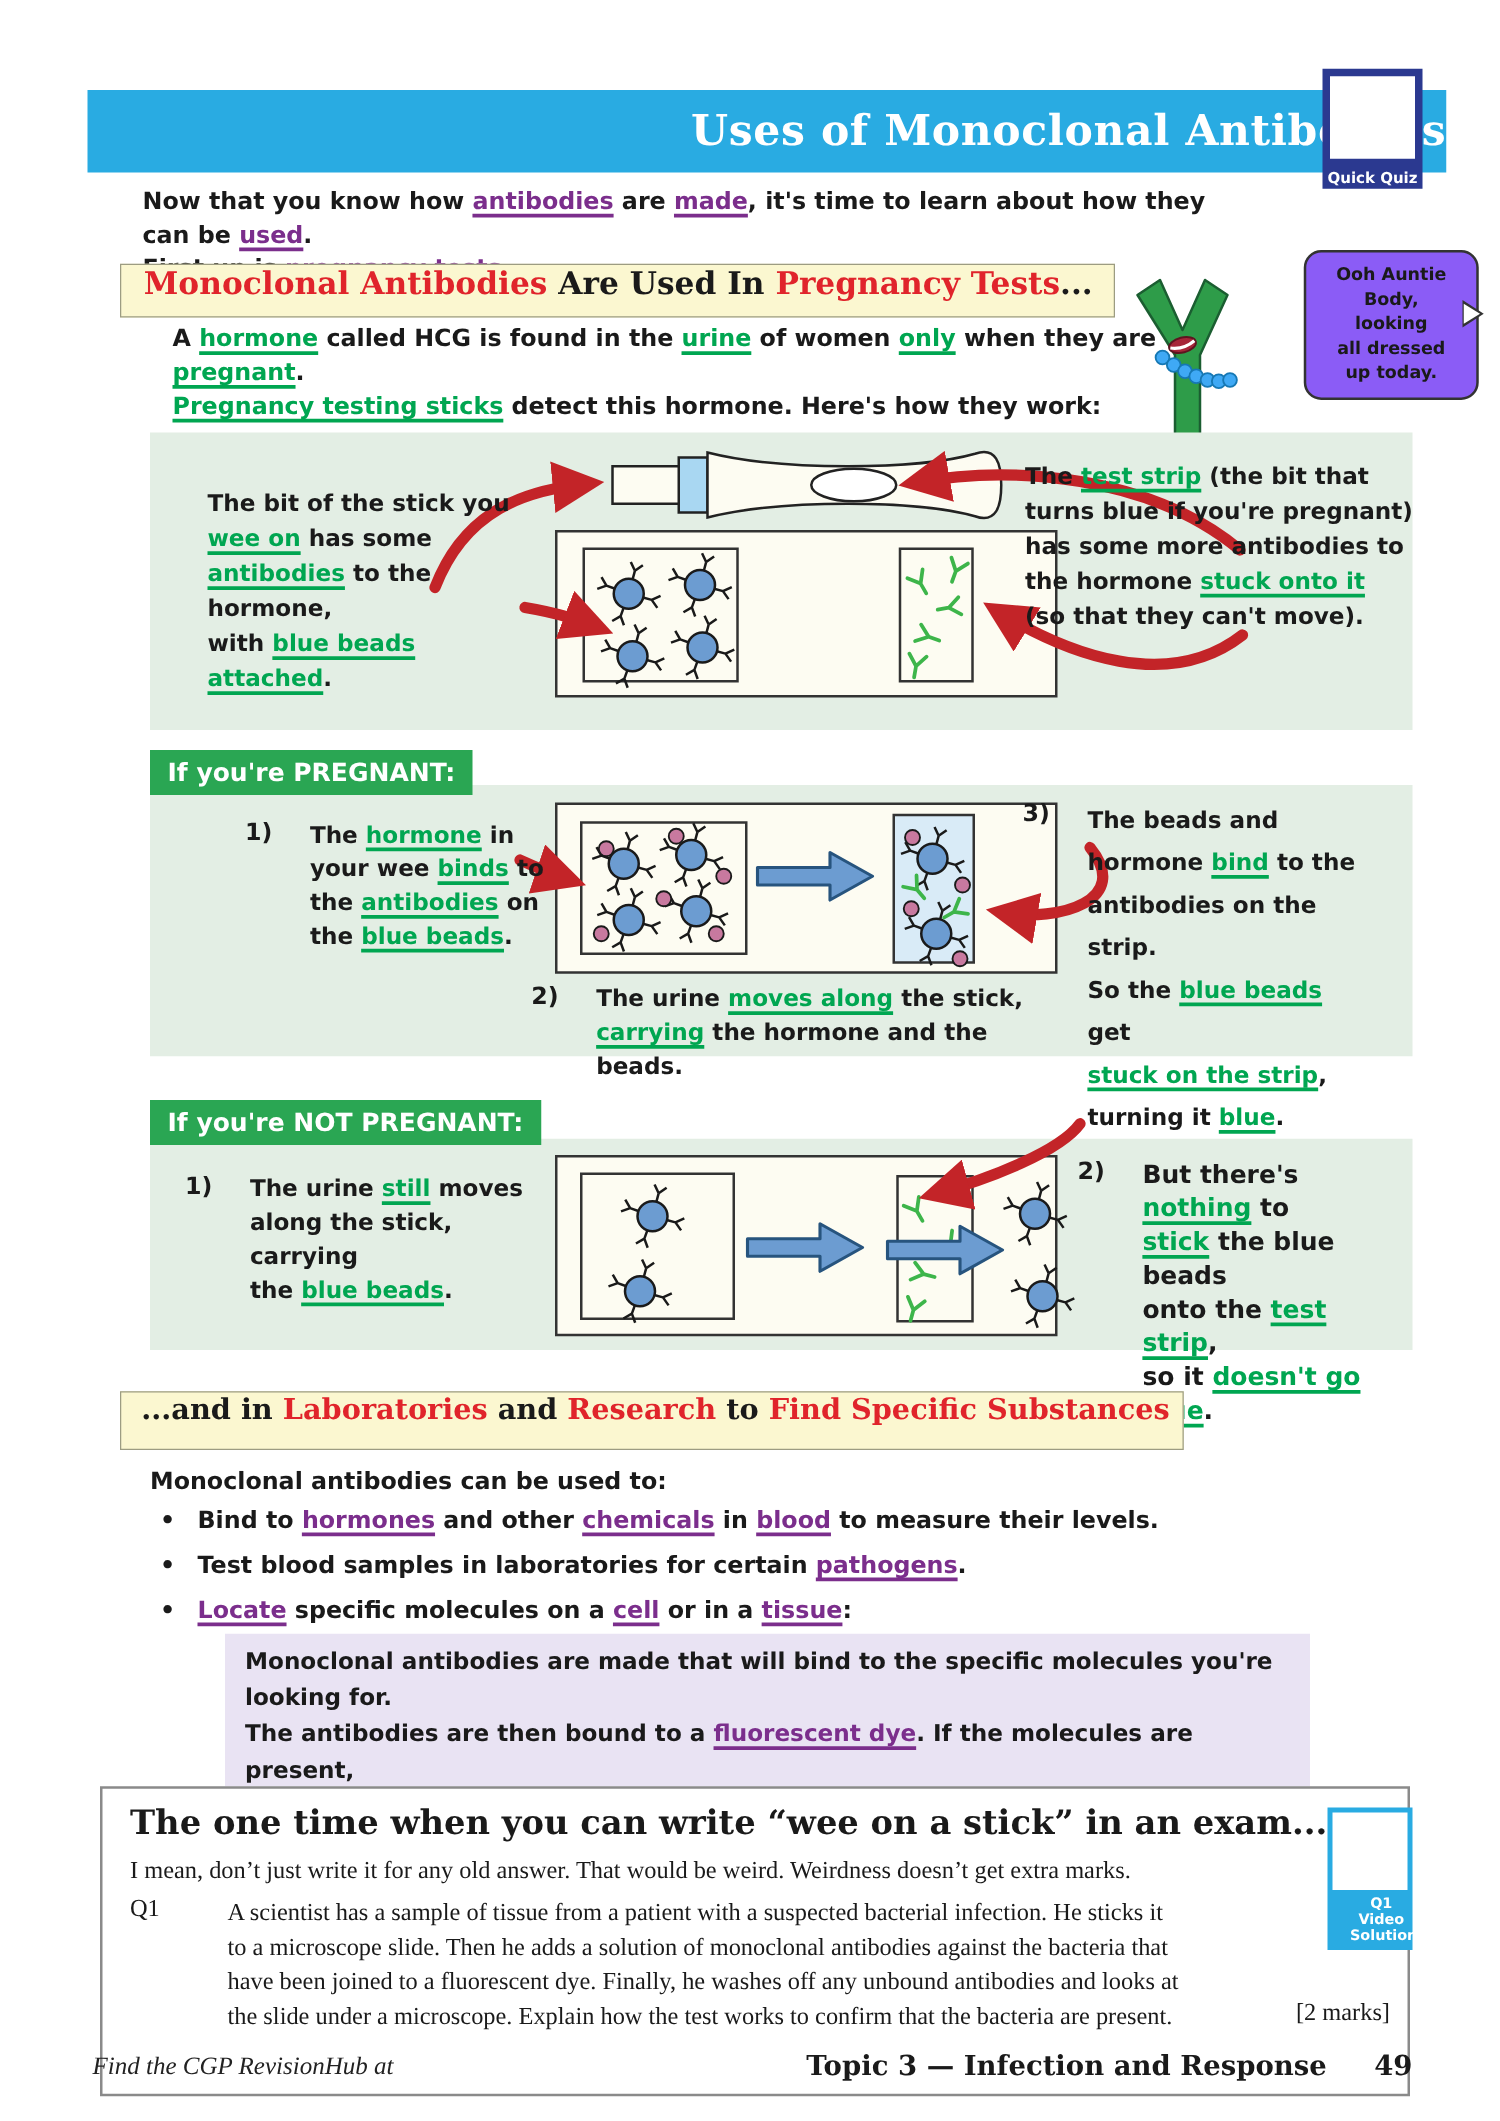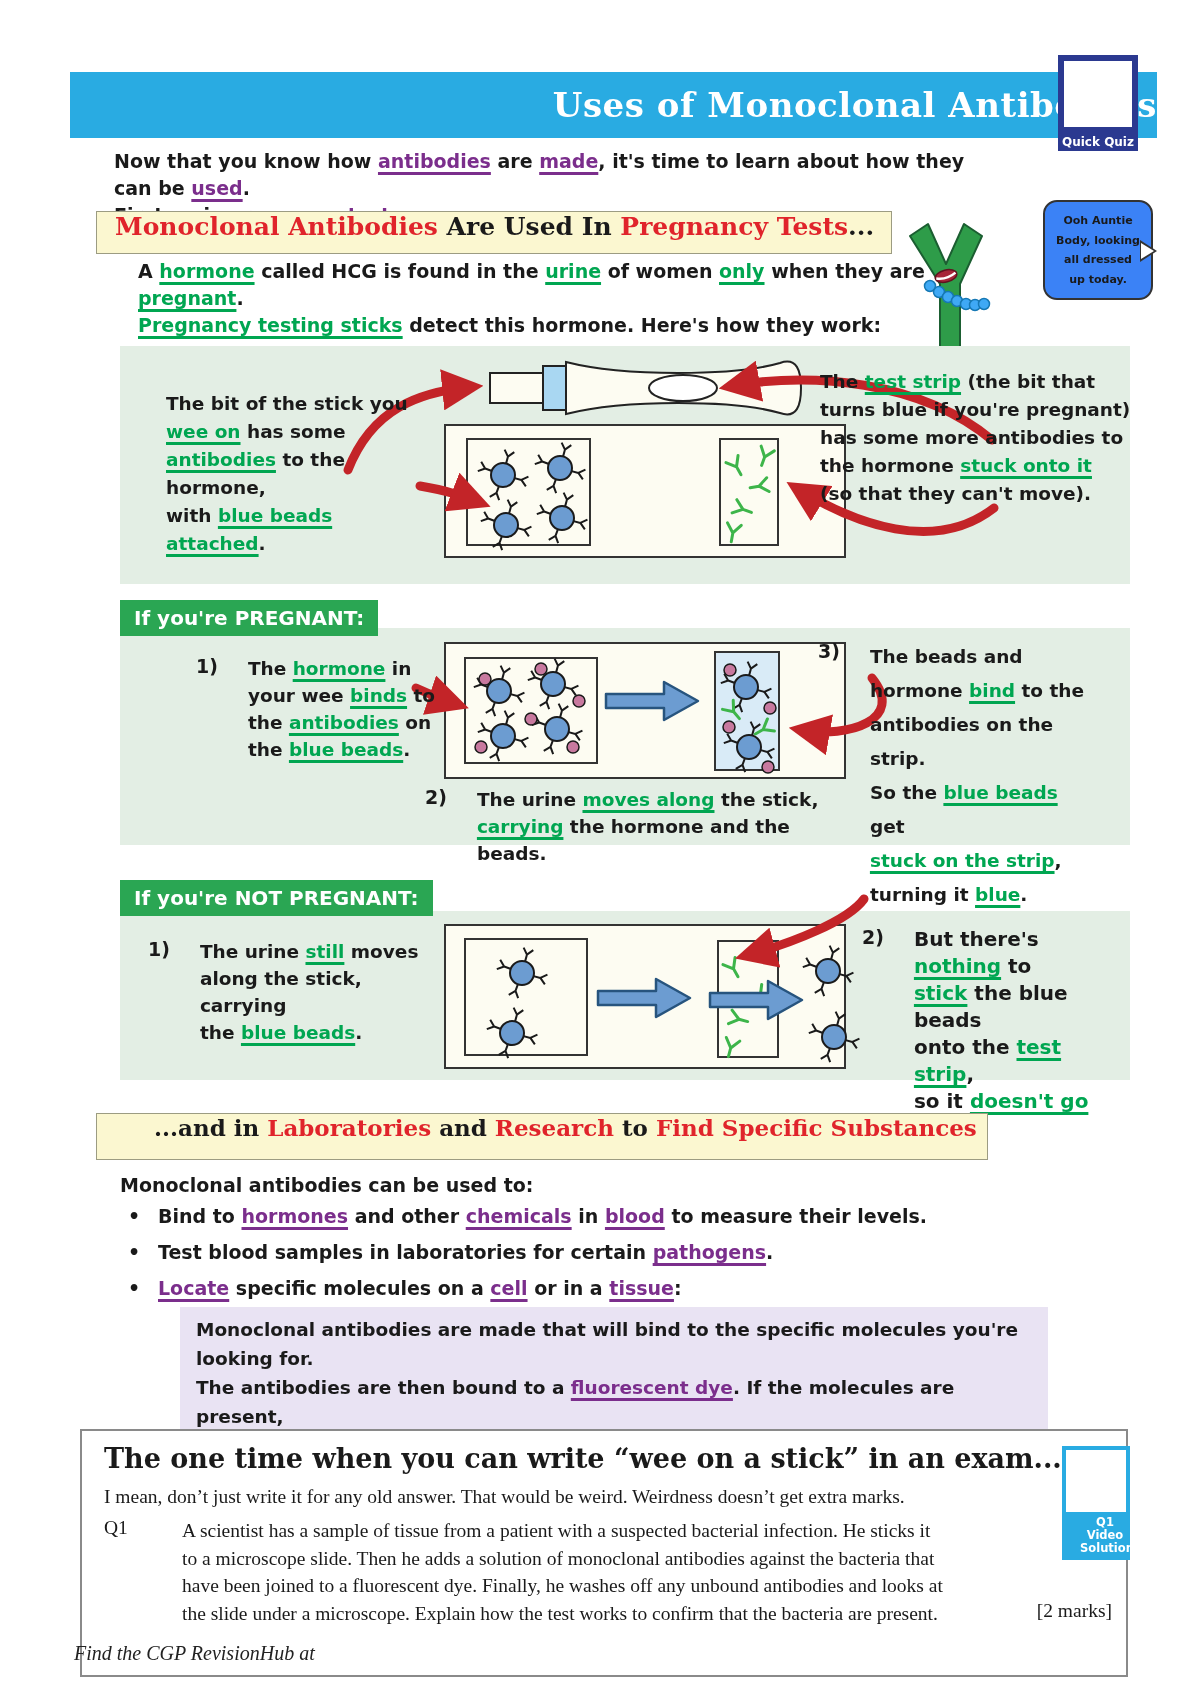--- a/index.html
+++ b/index.html
@@ -21,22 +21,22 @@
   .quickquiz .sq{position:absolute;left:6px;top:6px;width:68px;height:66px;background:#ffffff;}
   .quickquiz .lbl{position:absolute;left:0;bottom:2px;width:100%;text-align:center;color:#ffffff;
                   font-size:12px;font-weight:bold;}
   
   .ybox{background:#FBF7D0;border:1.5px solid #9C9C82;display:flex;}
   .ybox .t{font-family:"DejaVu Serif",serif;font-weight:bold;}
   .badge{background:#2AA653;color:#ffffff;font-weight:700;font-size:20px;padding:6px 14px;display:inline-block;}
   .badge span{color:#ffffff;}
   .gsec{background:#E3EEE4;}
   
-  .bubble{left:1025px;top:200px;width:106px;background:#3b82f6;border:2.5px solid #333;border-radius:14px;
-          padding:9px 0;text-align:center;font-size:11px;line-height:19.5px;font-weight:600;}
+  .bubble{left:1025px;top:200px;width:106px;background:#8b5cf6;border:2.5px solid #333;border-radius:14px;
+          padding:9px 15px;text-align:center;font-size:14px;line-height:19.5px;font-weight:600;}
   .bubble:before{content:"";position:absolute;right:-17px;top:38px;border:11px solid transparent;border-left:17px solid #333;}
   .bubble:after{content:"";position:absolute;right:-11px;top:41px;border:8px solid transparent;border-left:13px solid #ffffff;}
   
   .item{display:flex;}
   .item .num{font-weight:700;margin-right:12px;}
   
   .bul{display:flex;align-items:flex-start;}
   .bul .dot{width:30px;font-size:19px;}
   .note{background:#E9E3F3;padding:8px 16px;}
   
@@ -241,21 +241,21 @@
 the </span><span class="g">blue beads</span><span>.</span></span>
   </div>
   <div class="abs item comic" style="left:862px;top:926px;width:260px;">
     <span class="num" style="font-size:19px;">2)</span>
     <span class="pre" style="font-size:20px;line-height:27px;"><span>But there's </span><span class="g">nothing</span><span> to
 </span><span class="g">stick</span><span> the blue beads
 onto the </span><span class="g">test strip</span><span>,
 so it </span><span class="g">doesn't go blue</span><span>.</span></span>
   </div>
 
-  <div class="abs ybox" style="left:96px;top:1113px;width:849px;height:45px;padding-left:41px;">
+  <div class="abs ybox" style="left:96px;top:1113px;width:849px;height:45px;">
     <div class="t" style="font-size:23px;padding-left:16px;"><span>...and in </span><span class="r">Laboratories</span><span> and </span><span class="r">Research</span><span> to </span><span class="r">Find Specific Substances</span></div>
   </div>
   <div class="abs comic" style="left:120px;top:1174px;font-size:19px;">Monoclonal antibodies can be used to:</div>
 
   <div class="abs bul comic" style="left:128px;top:1205px;width:900px;">
     <span class="dot">•</span>
     <span style="font-size:19px;"><span>Bind to </span><span class="p">hormones</span><span> and other </span><span class="p">chemicals</span><span> in </span><span class="p">blood</span><span> to measure their levels.</span></span>
   </div>
   <div class="abs bul comic" style="left:128px;top:1241px;width:900px;">
     <span class="dot">•</span>
@@ -280,14 +280,18 @@
 the slide under a microscope.  Explain how the test works to confirm that the bacteria are present.</div>
     <div class="abs serif" style="right:14px;top:169px;font-size:19.5px;">[2 marks]</div>
   </div>
   <div class="abs video">
     <div class="sq"></div>
     <div class="lbl pre">Q1 Video
 Solution</div>
   </div>
 
   <div class="abs serif" style="left:74px;top:1642px;font-size:20px;font-style:italic;color:#222;">Find the CGP RevisionHub at</div>
+  <div class="abs footer-right" style="right:70px;top:1640px;">
+    <span class="slab" style="font-size:22px;">Topic 3 — Infection and Response</span>
+    <span class="slab" style="font-size:22px;">49</span>
+  </div>
 
 </div>
 
 </body></html>

